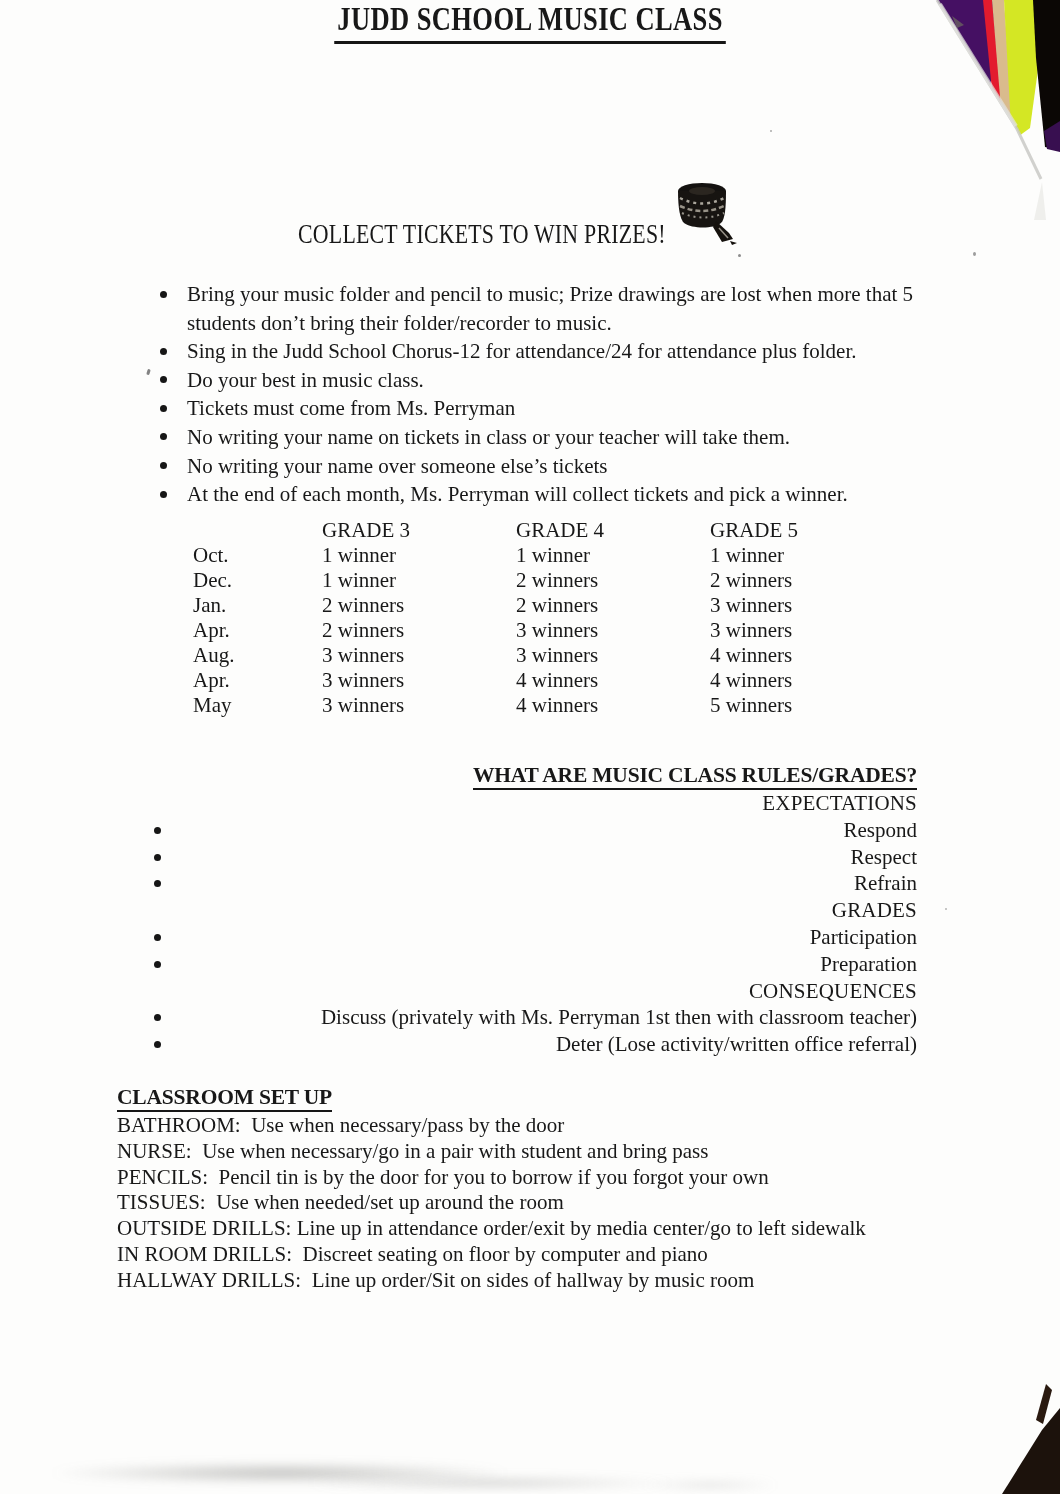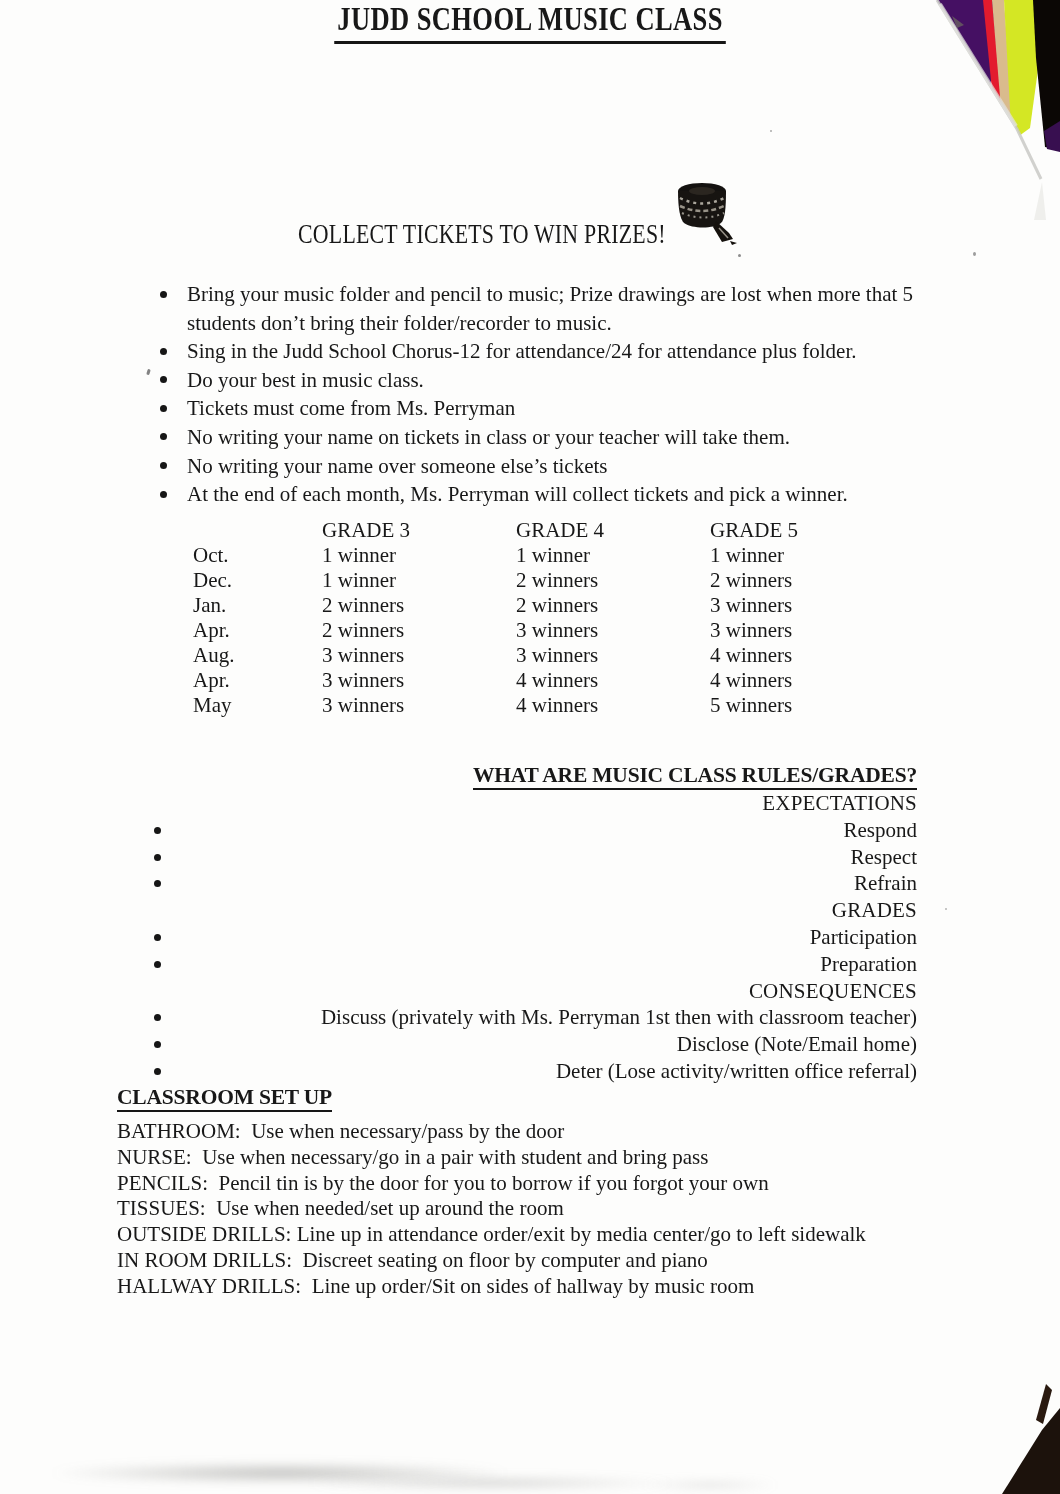--- a/index.html
+++ b/index.html
@@ -55,21 +55,21 @@
   .sec-heading{font-weight:bold;font-size:21.5px;letter-spacing:-.2px;}
   .sec-heading .u{border-bottom:2.5px solid #161616;padding-bottom:1px;display:inline-block;line-height:24px;}
   .group-label{letter-spacing:.2px;}
   .gbullet{position:relative;padding-left:66px;}
   .gbullet::before{
     content:"";position:absolute;left:37px;top:10px;
     width:7px;height:7px;border-radius:50%;background:#161616;
   }
   
   .sec-b{top:1085px;line-height:25.8px;width:840px;}
-  .sec-b .sec-heading{margin-bottom:7px;}
+  .sec-b .sec-heading{margin-bottom:1px;}
   .classroom-line{white-space:pre-wrap;}
   
   .speck{position:absolute;border-radius:50%;}
   .speck.s1{left:147px;top:369px;width:3px;height:6px;background:#6d6d6d;border-radius:2px;transform:rotate(18deg);opacity:.85;}
   .speck.s2{left:738px;top:254px;width:3px;height:3px;background:#8d8d8d;}
   .speck.s3{left:973px;top:252px;width:3px;height:4px;background:#9d9d9d;}
   .speck.s4{left:770px;top:130px;width:2px;height:2px;background:#aaa;}
   .speck.s5{left:945px;top:908px;width:2px;height:2px;background:#b5b5b5;}
   .smudge{position:absolute;filter:blur(5px);border-radius:50%;}
   .smudge.m1{left:45px;top:1462px;width:470px;height:22px;
@@ -199,21 +199,20 @@
     </div>
     <div class="group-label">EXPECTATIONS</div>
     <div class="gbullet"><span>Respond</span></div>
     <div class="gbullet"><span>Respect</span></div>
     <div class="gbullet"><span>Refrain</span></div>
     <div class="group-label">GRADES</div>
     <div class="gbullet"><span>Participation</span></div>
     <div class="gbullet"><span>Preparation</span></div>
     <div class="group-label">CONSEQUENCES</div>
     <div class="gbullet"><span>Discuss (privately with Ms. Perryman 1st then with classroom teacher)</span></div>
-    <div class="gbullet"><span>Disclose (Note/Email home)</span></div>
     <div class="gbullet"><span>Deter (Lose activity/written office referral)</span></div>
   </div>
 
   <div class="sec sec-b">
     <div class="sec-heading">
       <span class="u">CLASSROOM SET UP</span>
     </div>
     <div class="classroom-line">BATHROOM:  Use when necessary/pass by the door</div>
     <div class="classroom-line">NURSE:  Use when necessary/go in a pair with student and bring pass</div>
     <div class="classroom-line">PENCILS:  Pencil tin is by the door for you to borrow if you forgot your own</div>

